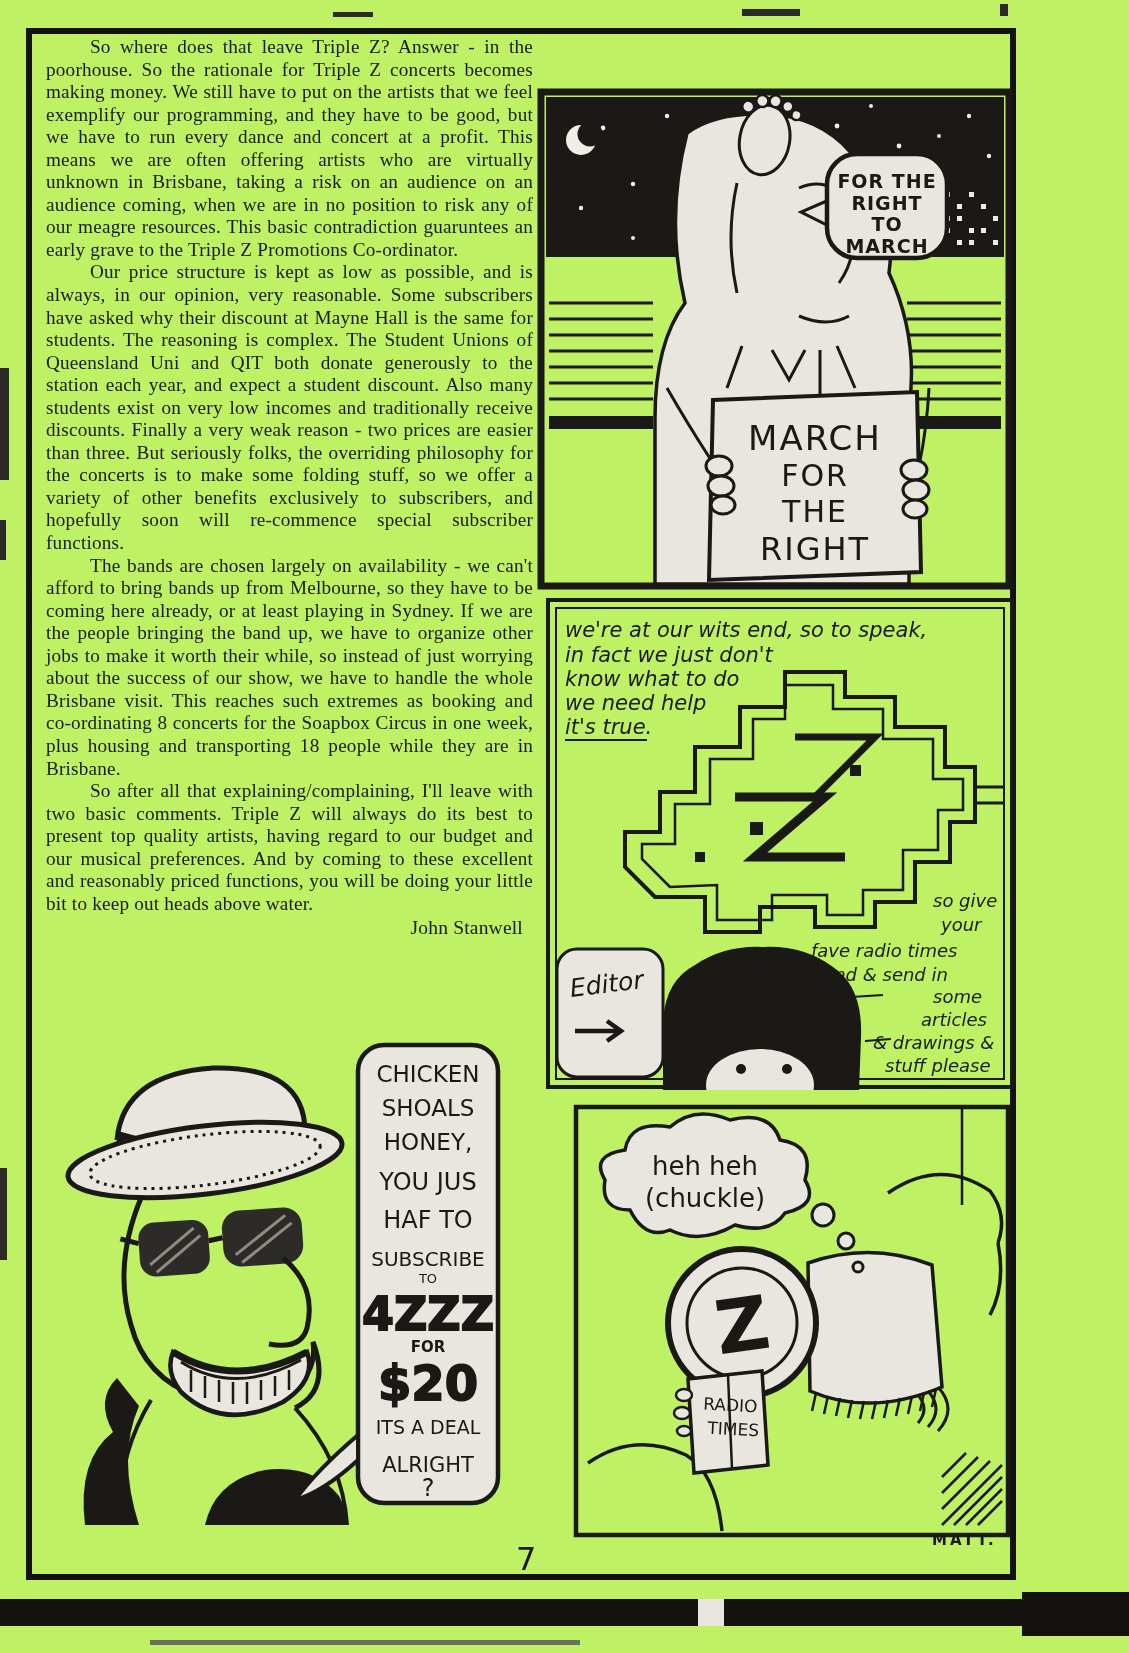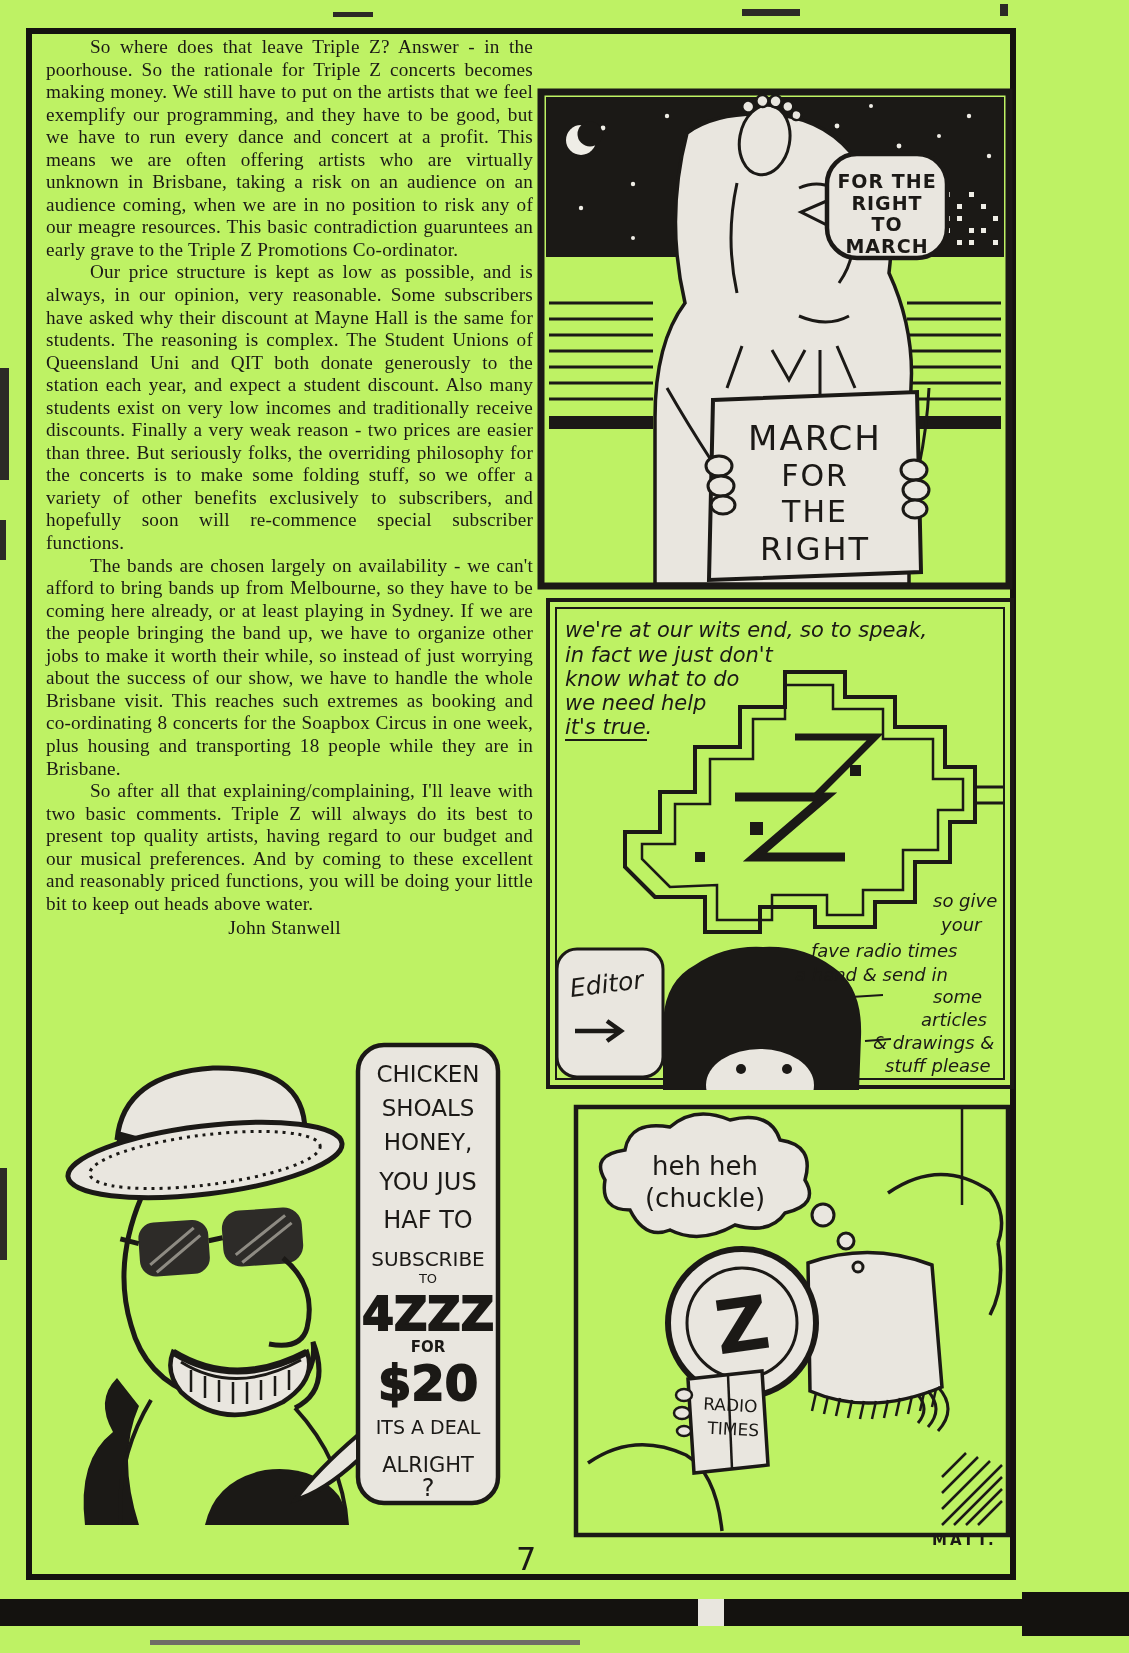--- a/index.html
+++ b/index.html
@@ -11,21 +11,21 @@
   .frame{
     position:absolute;left:26px;top:28px;width:990px;height:1552px;
     border:6px solid #14120f;box-sizing:border-box;
   }
   .article{
     position:absolute;left:46px;top:36px;width:487px;
     font-size:19.2px;line-height:22.55px;text-align:justify;
     letter-spacing:.2px;
   }
   .article p{margin:0;text-indent:44px;}
-  .byline{ text-align:center;padding-right:10px;font-size:19.5px;margin-top:2px;}
+  .byline{ text-align:right;padding-right:10px;font-size:19.5px;margin-top:2px;}
   svg{position:absolute;overflow:visible;}
   svg{overflow:hidden;}
   text{fill:#1b1916;}
   .hand{font-family:"DejaVu Sans",sans-serif;font-weight:600;}
   .hand-lite{font-family:"DejaVu Sans",sans-serif;font-weight:500;}
   .cursive{font-family:"DejaVu Sans",sans-serif;font-style:italic;font-weight:400;}
   .ink{stroke:#1b1916;fill:none;}
   .paperfill{fill:#e9e6df;}
   .inkfill{fill:#1b1916;}
   .scanband{position:absolute;background:#14120f;}

